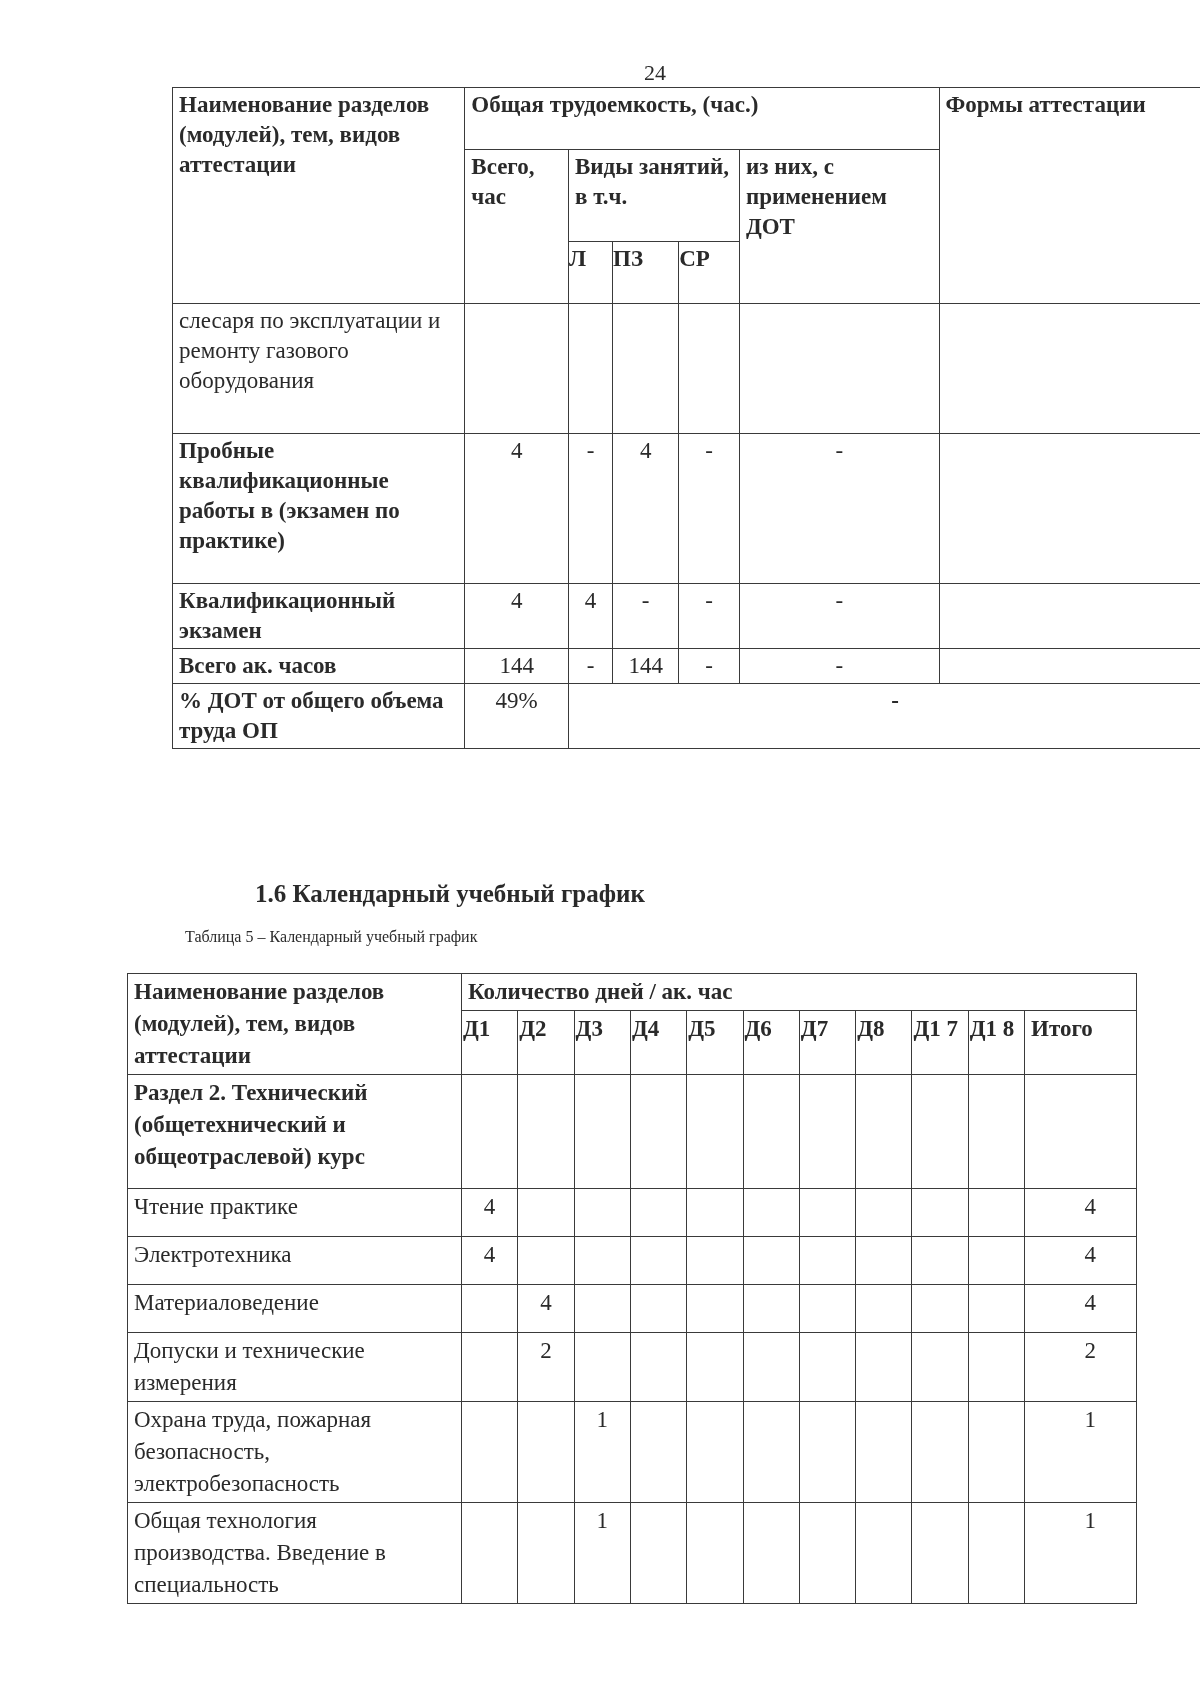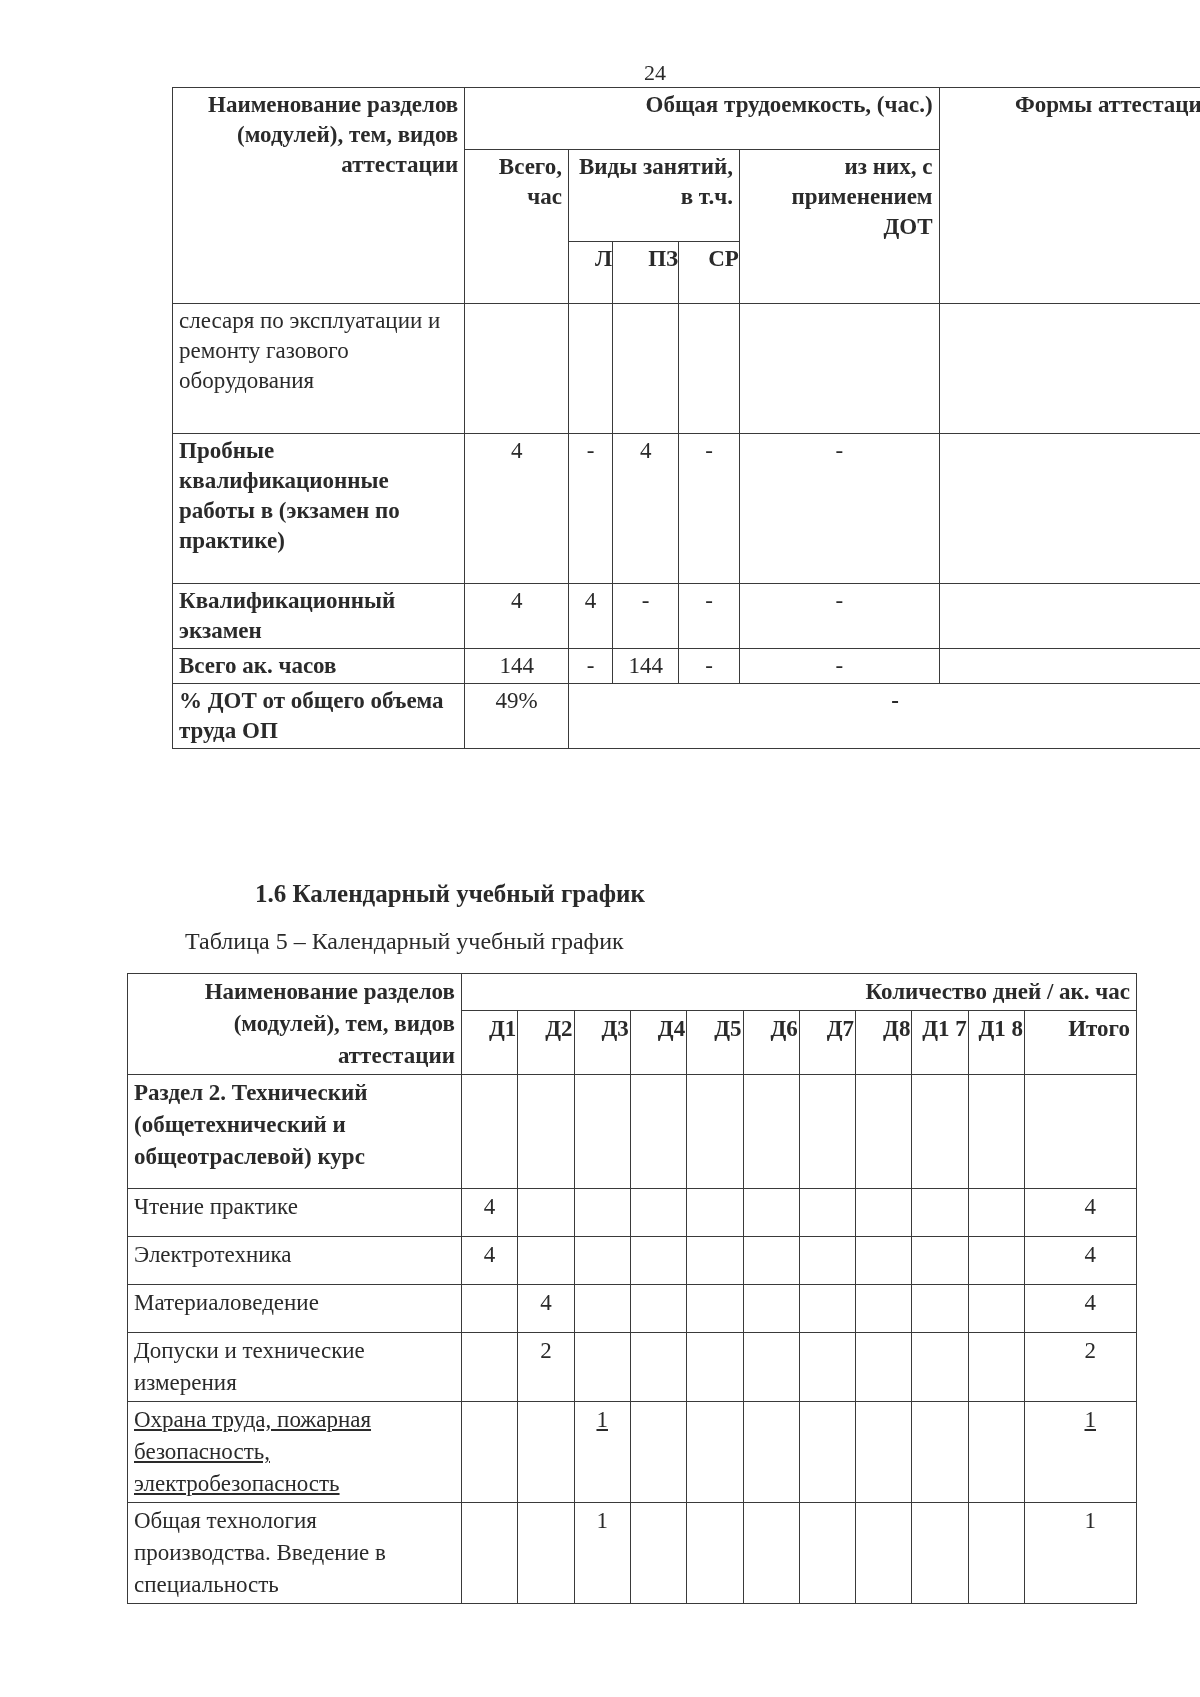--- a/index.html
+++ b/index.html
@@ -1,27 +1,27 @@
 <!DOCTYPE html>
 <html><head>
 <meta charset="utf-8">
 <style>
   html, body { margin:0; padding:0; background:#ffffff; }
   body { width:1200px; height:1697px; position:relative; overflow:hidden;
          font-family:"Liberation Serif","DejaVu Serif",serif; color:#2a2a2a; }
   .page-number { position:absolute; top:60px; left:0; width:1310px; text-align:center; font-size:22px; }
   table { border-collapse:collapse; position:absolute; table-layout:fixed; }
   td, th { border:1.3px solid #3a3a3a; vertical-align:top; padding:2px 6px; font-size:23px; line-height:30px; }
-  th { font-weight:bold; text-align:right; }
+  th { font-weight:bold; text-align:left; }
   .b { font-weight:bold; }
   .c { text-align:center; }
   #t1 { left:172px; top:87px; width:1050px; }
   #t2 { left:127px; top:973px; width:1010px; }
   .section-heading { position:absolute; left:255px; top:880px; font-size:25px; font-weight:bold; }
-  .table-caption { position:absolute; left:185px; top:928px; font-size:24px; }
+  .table-caption { position:absolute; left:185px; top:928px; font-size:16px; }
   #t2 td, #t2 th { font-size:23px; line-height:32px; }
   #t2 .day { padding:2px 1px; }
 </style>
 </head>
 <body>
 
 <div class="page-number">24</div>
 
 <table id="t1">
   <colgroup>
@@ -196,21 +196,21 @@
         <td class="c day"></td>
         <td class="c day"></td>
         <td class="c day"></td>
         <td class="c day"></td>
         <td class="c day"></td>
         <td class="c day"></td>
         <td class="c day"></td>
         <td class="c day"></td>
         <td class="c" style="text-align: right; padding-right: 40px;">2</td>
       </tr>
-      <tr style="height: 92px; text-decoration: underline;">
+      <tr style="height: 92px;">
         <td>Охрана труда, пожарная безопасность, электробезопасность</td>
         <td class="c day"></td>
         <td class="c day"></td>
         <td class="c day">1</td>
         <td class="c day"></td>
         <td class="c day"></td>
         <td class="c day"></td>
         <td class="c day"></td>
         <td class="c day"></td>
         <td class="c day"></td>

